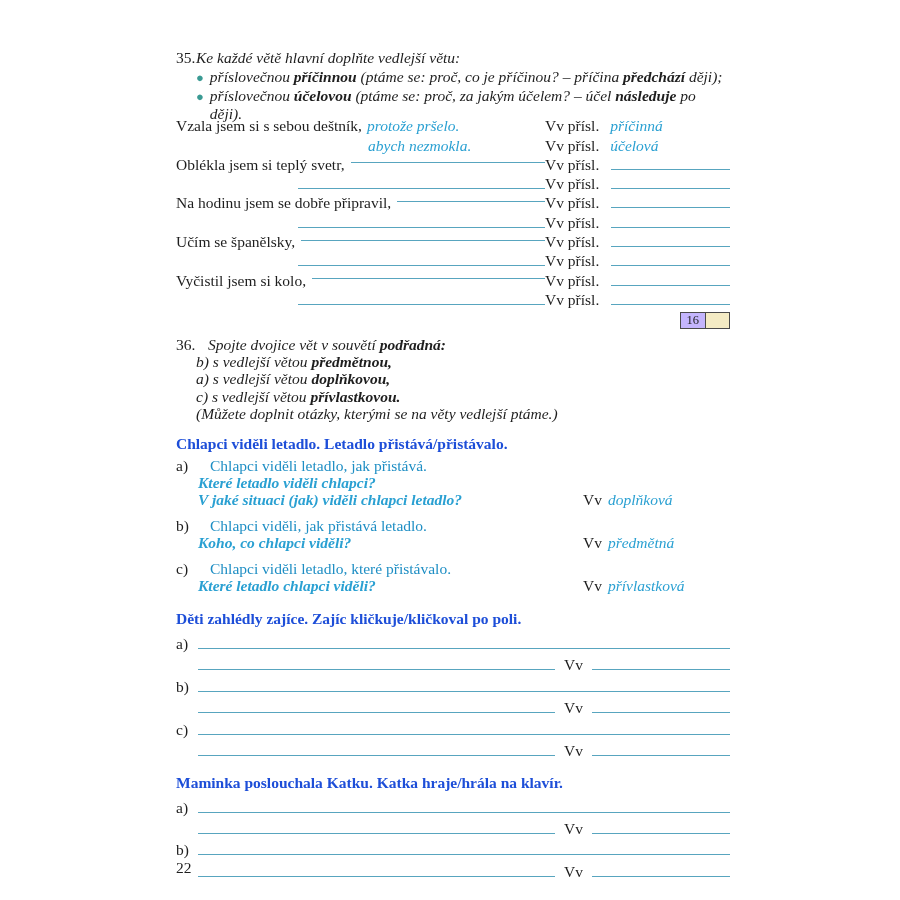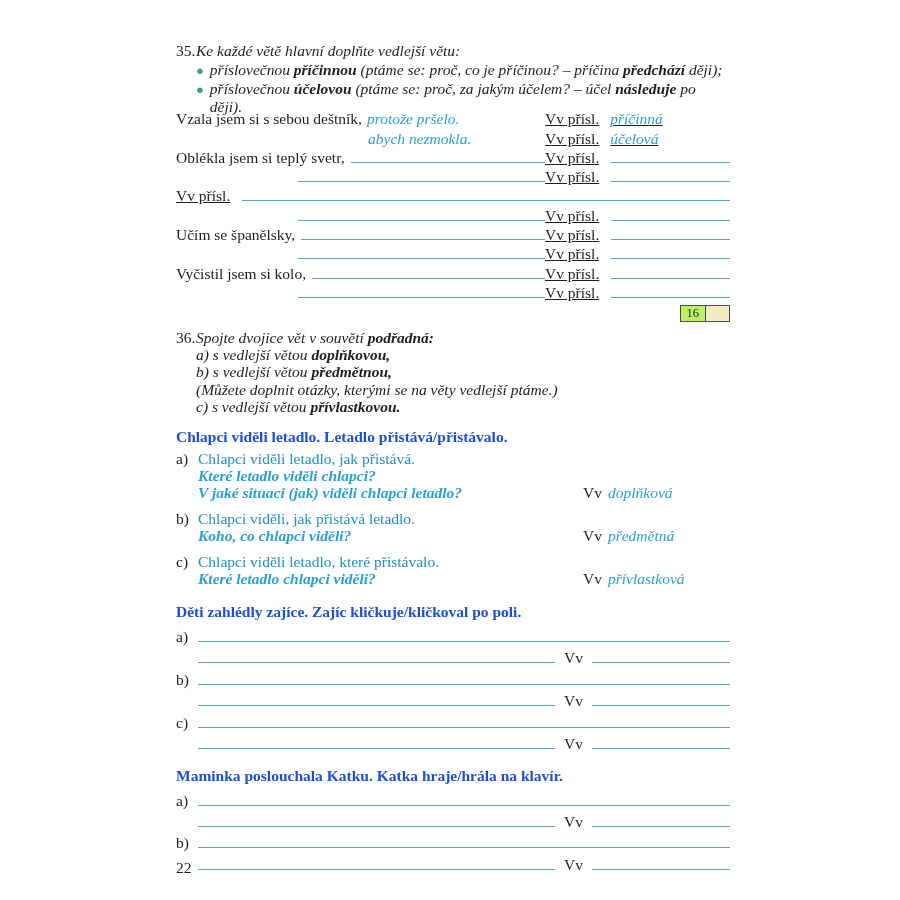--- a/index.html
+++ b/index.html
@@ -1,51 +1,51 @@
 <!DOCTYPE html>
 <html><head>
 <meta charset="utf-8">
 <style>
   html,body { margin:0; padding:0; background:#ffffff; }
   .page {
     position:relative; width:900px; height:900px; background:#ffffff;
     font-family:"Liberation Serif","DejaVu Serif",serif;
     font-size:15.5px; color:#1e1e1e; overflow:hidden;
   }
-  .content { position:absolute; left:176px; top:42px; width:554px; }
+  .content { position:absolute; left:176px; top:49px; width:554px; }
 
   .it { font-style:italic; }
   .bi { font-style:italic; font-weight:bold;margin-top:37px; }
   .exline { display:flex; align-items:baseline; height:19px; }
   .ex-num { width:20px; flex:0 0 20px; }
   .indent20 { margin-left:20px; }
   .bullet { color:#3a9a93; margin-right:6px; font-size:13px; }
 
   
   .rows35 { margin-top:10px; }
   .row35 { display:flex; align-items:flex-end; height:19.3px; }
-  .r35-left { width:369px; flex:0 0 369px; display:flex; align-items:flex-end; }
-  .r35-right { flex:1; display:flex; align-items:flex-end;text-decoration:underline; }
+  .r35-left { width:369px; flex:0 0 369px; display:flex; align-items:center; }
+  .r35-right { flex:1; display:flex; align-items:flex-end; }
   .sent { white-space:pre; }
   .ans { color:#2aa0d2; font-style:italic; margin-left:5px; white-space:pre; }
   .ans.ind { margin-left:192px; }
   .vvp { margin-right:6px; white-space:pre; }
   .fline { flex:1; border-bottom:1.3px solid #58a5bf; margin-bottom:4px; margin-left:6px; }
   .fline.cont { margin-left:122px; }
 
   
   .scorebox-row { display:flex; justify-content:flex-end; margin-top:3px; height:19px; }
   .scorebox { display:flex; width:50px; height:17px; border:1px solid #4a4a4a; box-sizing:border-box; }
   .scorecell { flex:1; display:flex; align-items:center; justify-content:center;
-               font-size:12.5px; background:#bef264; }
+               font-size:12.5px; background:#c4b5fd; }
   .scorecell.blank { background:#f4ebc4; border-left:1px solid #4a4a4a; }
 
   
   .ex36head { margin-top:5px; }
-  .line36 { display:flex; align-items:baseline; height:17.2px; }
+  .line36 { display:flex; align-items:baseline; height:17.2px;gap:12px; }
   .lbl36 { width:22px; flex:0 0 22px; }
   .orange { color:#1d4ed8; font-weight:bold; height:17.2px; }
   .bluesent { color:#1e8ec4; }
   .q { color:#2aa0d2; font-style:italic; font-weight:bold; }
   .qline { display:flex; align-items:baseline; margin-left:22px; height:17.2px; }
   .qgrow { flex:1; }
   .vvwrap { width:147px; flex:0 0 147px; }
   .typ { color:#2aa0d2; font-style:italic; margin-left:6px;margin-top:13px; }
 
   
@@ -116,20 +116,24 @@
         <div class="r35-left">
           <span class="fline cont"></span>
         </div>
         <div class="r35-right">
           <span class="vvp">Vv přísl.</span>
           <span class="fline"></span>
         </div>
       </div>
 
       <div class="row35">
+        <div class="r35-left">
+          <span class="sent">Na hodinu jsem se dobře připravil,</span>
+          <span class="fline"></span>
+        </div>
         <div class="r35-right">
           <span class="vvp">Vv přísl.</span>
           <span class="fline"></span>
         </div>
       </div>
 
       <div class="row35">
         <div class="r35-left">
           <span class="fline cont"></span>
         </div>
@@ -189,30 +193,30 @@
         <div class="scorecell blank"></div>
       </div>
     </div>
 
     <div class="ex36head">
       <div class="line36">
         <span class="ex-num">36.</span>
         <span class="it"><span>Spojte dvojice vět v souvětí </span><span class="bi">podřadná:</span></span>
       </div>
       <div class="line36 indent20">
+        <span class="it"><span>b)</span> <span>s vedlejší větou </span><span class="bi">předmětnou,</span></span>
+      </div>
+      <div class="line36 indent20">
         <span class="it"><span>a)</span> <span>s vedlejší větou </span><span class="bi">doplňkovou,</span></span>
       </div>
       <div class="line36 indent20">
-        <span class="it"><span>b)</span> <span>s vedlejší větou </span><span class="bi">předmětnou,</span></span>
+        <span class="it"><span>c)</span> <span>s vedlejší větou </span><span class="bi">přívlastkovou.</span></span>
       </div>
       <div class="line36 indent20">
         <span class="it">(Můžete doplnit otázky, kterými se na věty vedlejší ptáme.)</span>
-      </div>
-      <div class="line36 indent20">
-        <span class="it"><span>c)</span> <span>s vedlejší větou </span><span class="bi">přívlastkovou.</span></span>
       </div>
     </div>
 
     <div style="margin-top:13px;">
       <div class="orange">Chlapci viděli letadlo. Letadlo přistává/přistávalo.</div>
 
       <div style="margin-top:5px;">
         <div class="line36">
           <span class="lbl36">a)</span>
           <span class="bluesent">Chlapci viděli letadlo, jak přistává.</span>

